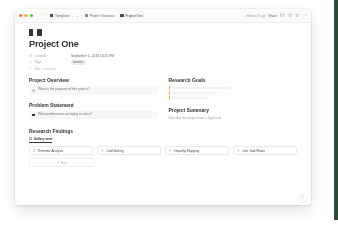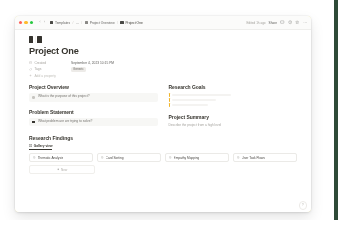--- a/index.html
+++ b/index.html
@@ -10,21 +10,21 @@
     -webkit-font-smoothing:antialiased;
   }
   #root{position:relative;width:338px;height:220px;background:#ffffff;}
 
   
   .edge-strip{position:absolute;top:0;right:0;width:4px;height:220px;background:#2e4a38;}
   .edge-gap{position:absolute;top:0;right:4px;width:5px;height:220px;background:#ffffff;}
 
   
   .window{
-    position:absolute;left:15px;top:16px;width:296px;height:196px;
+    position:absolute;left:15px;top:9px;width:296px;height:196px;
     background:#fef9c3;border-radius:4px;
     box-shadow:0 1px 3px rgba(0,0,0,.10),0 6px 14px rgba(0,0,0,.10),0 0 0 .5px rgba(0,0,0,.06);
     overflow:hidden;
   }
 
   
   .titlebar{
     position:relative;height:13px;background:#fbfbfa;
     border-bottom:.5px solid #eeeeec;display:flex;align-items:center;
   }

